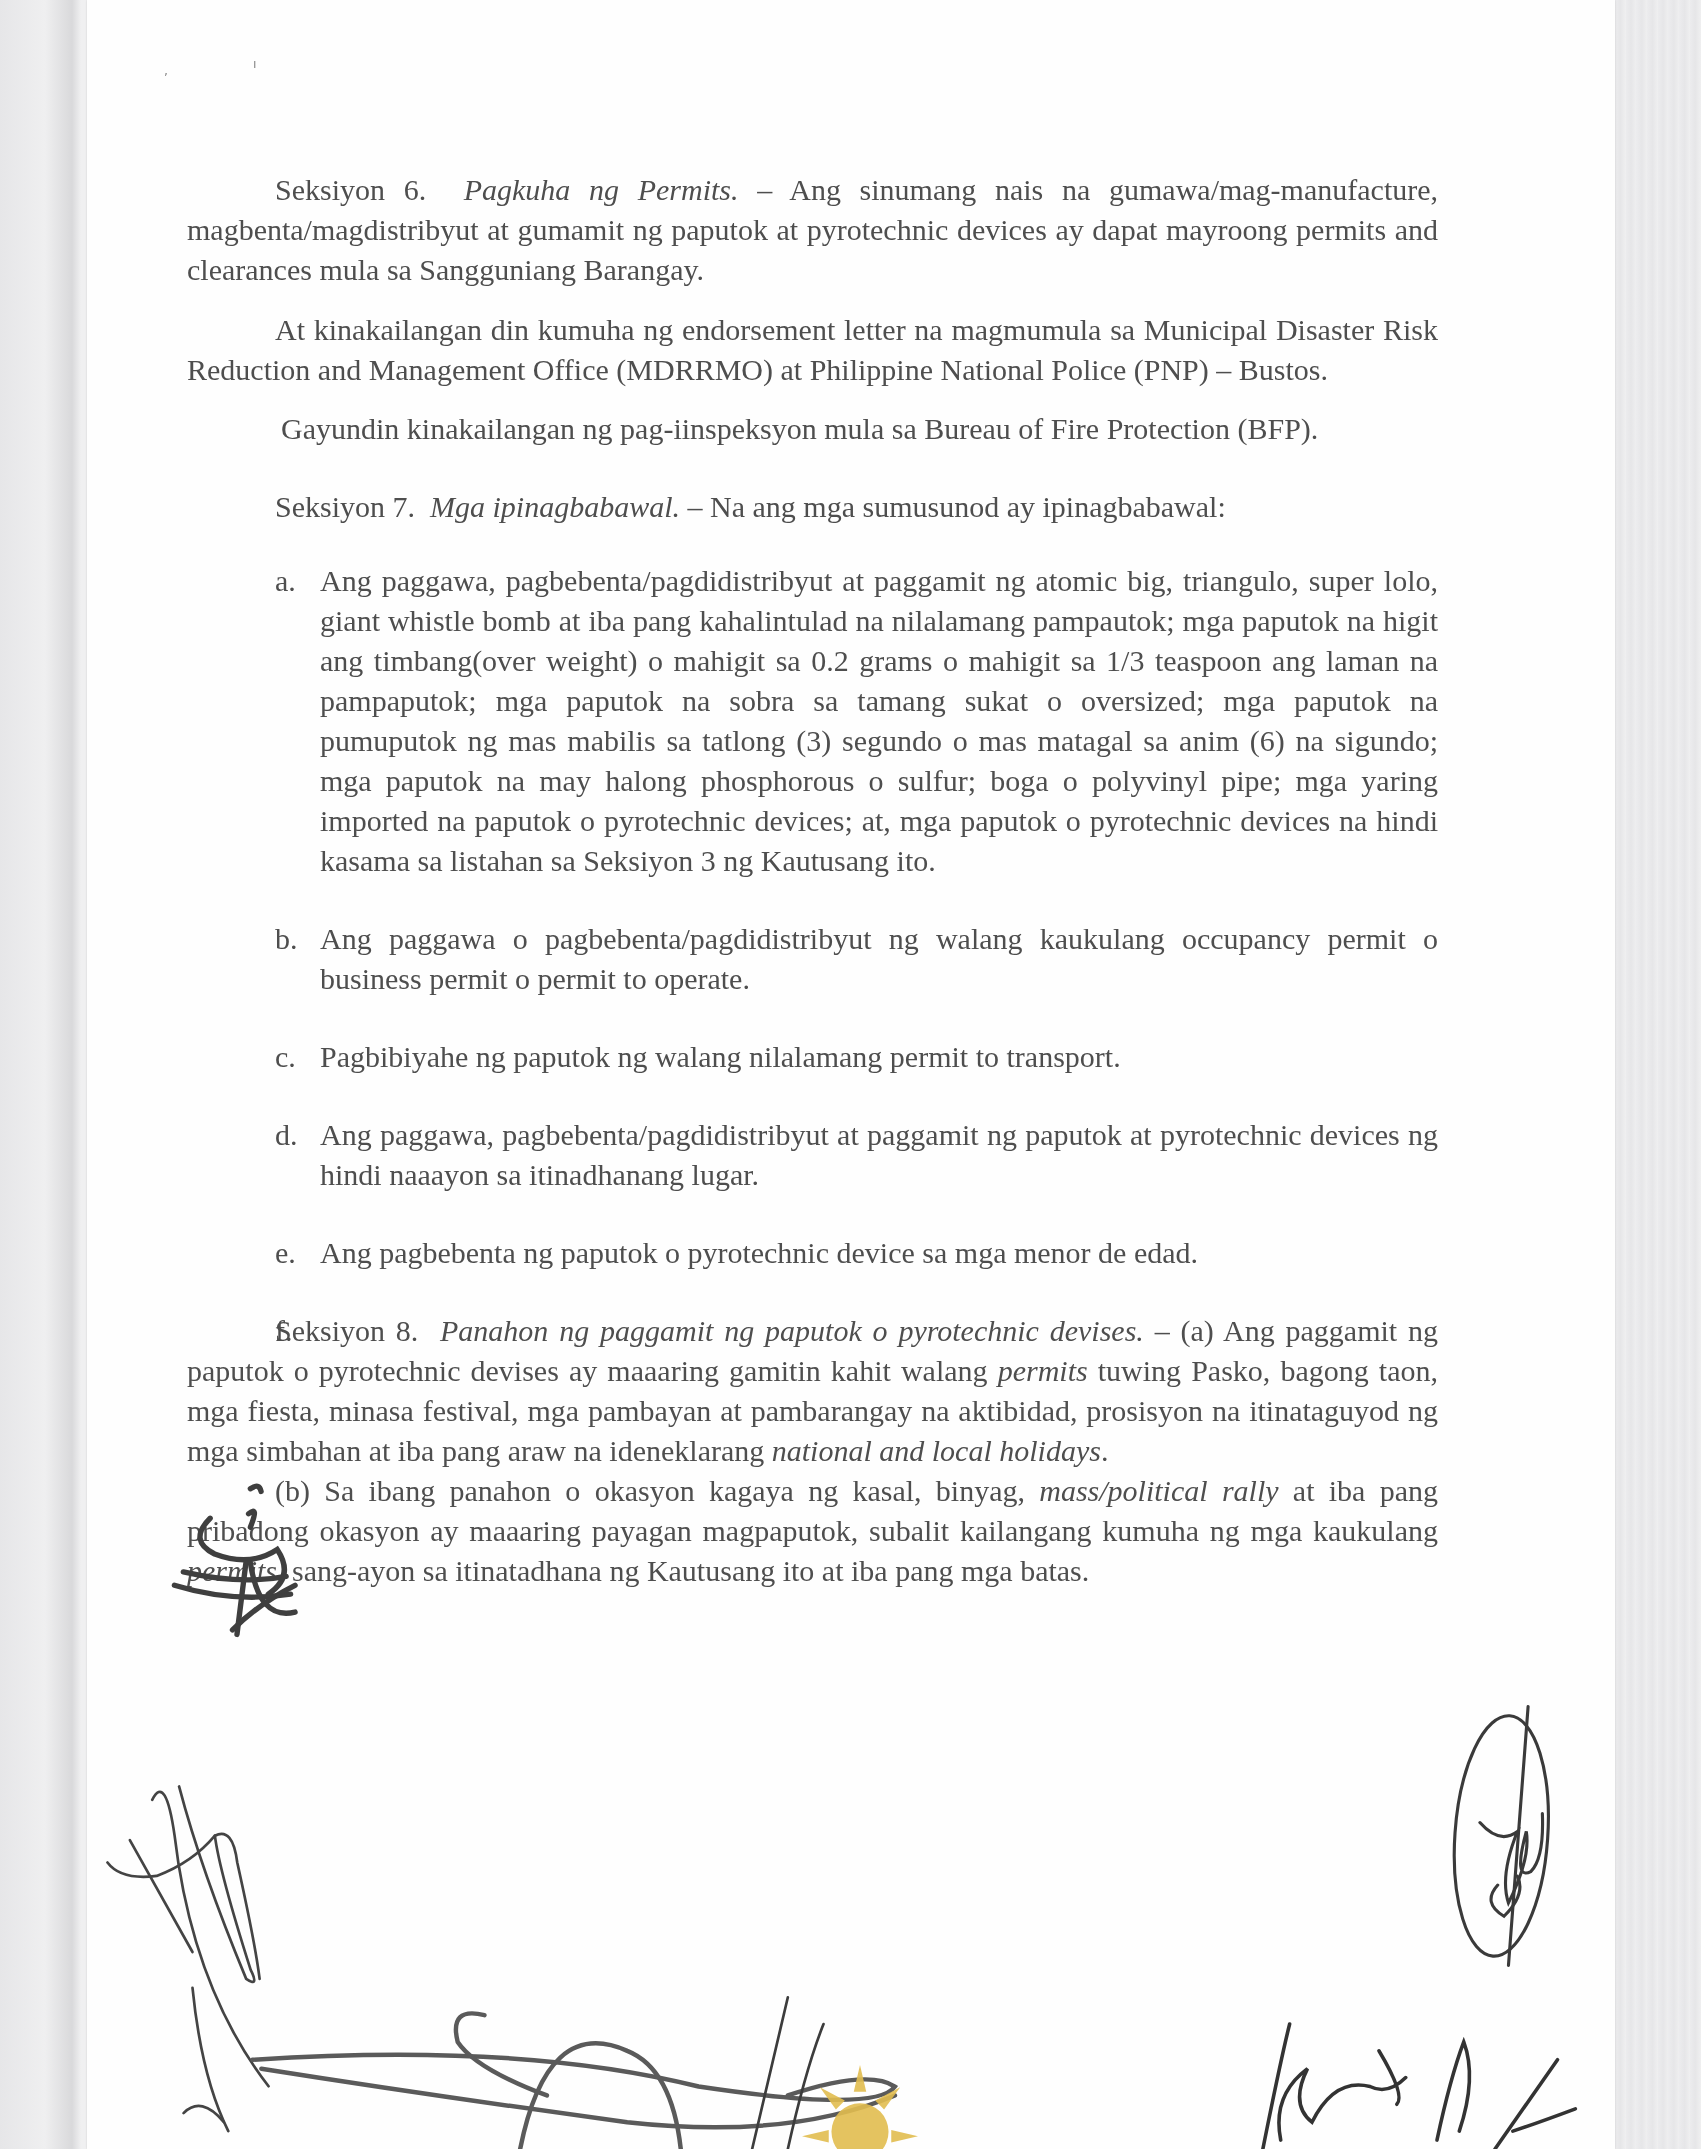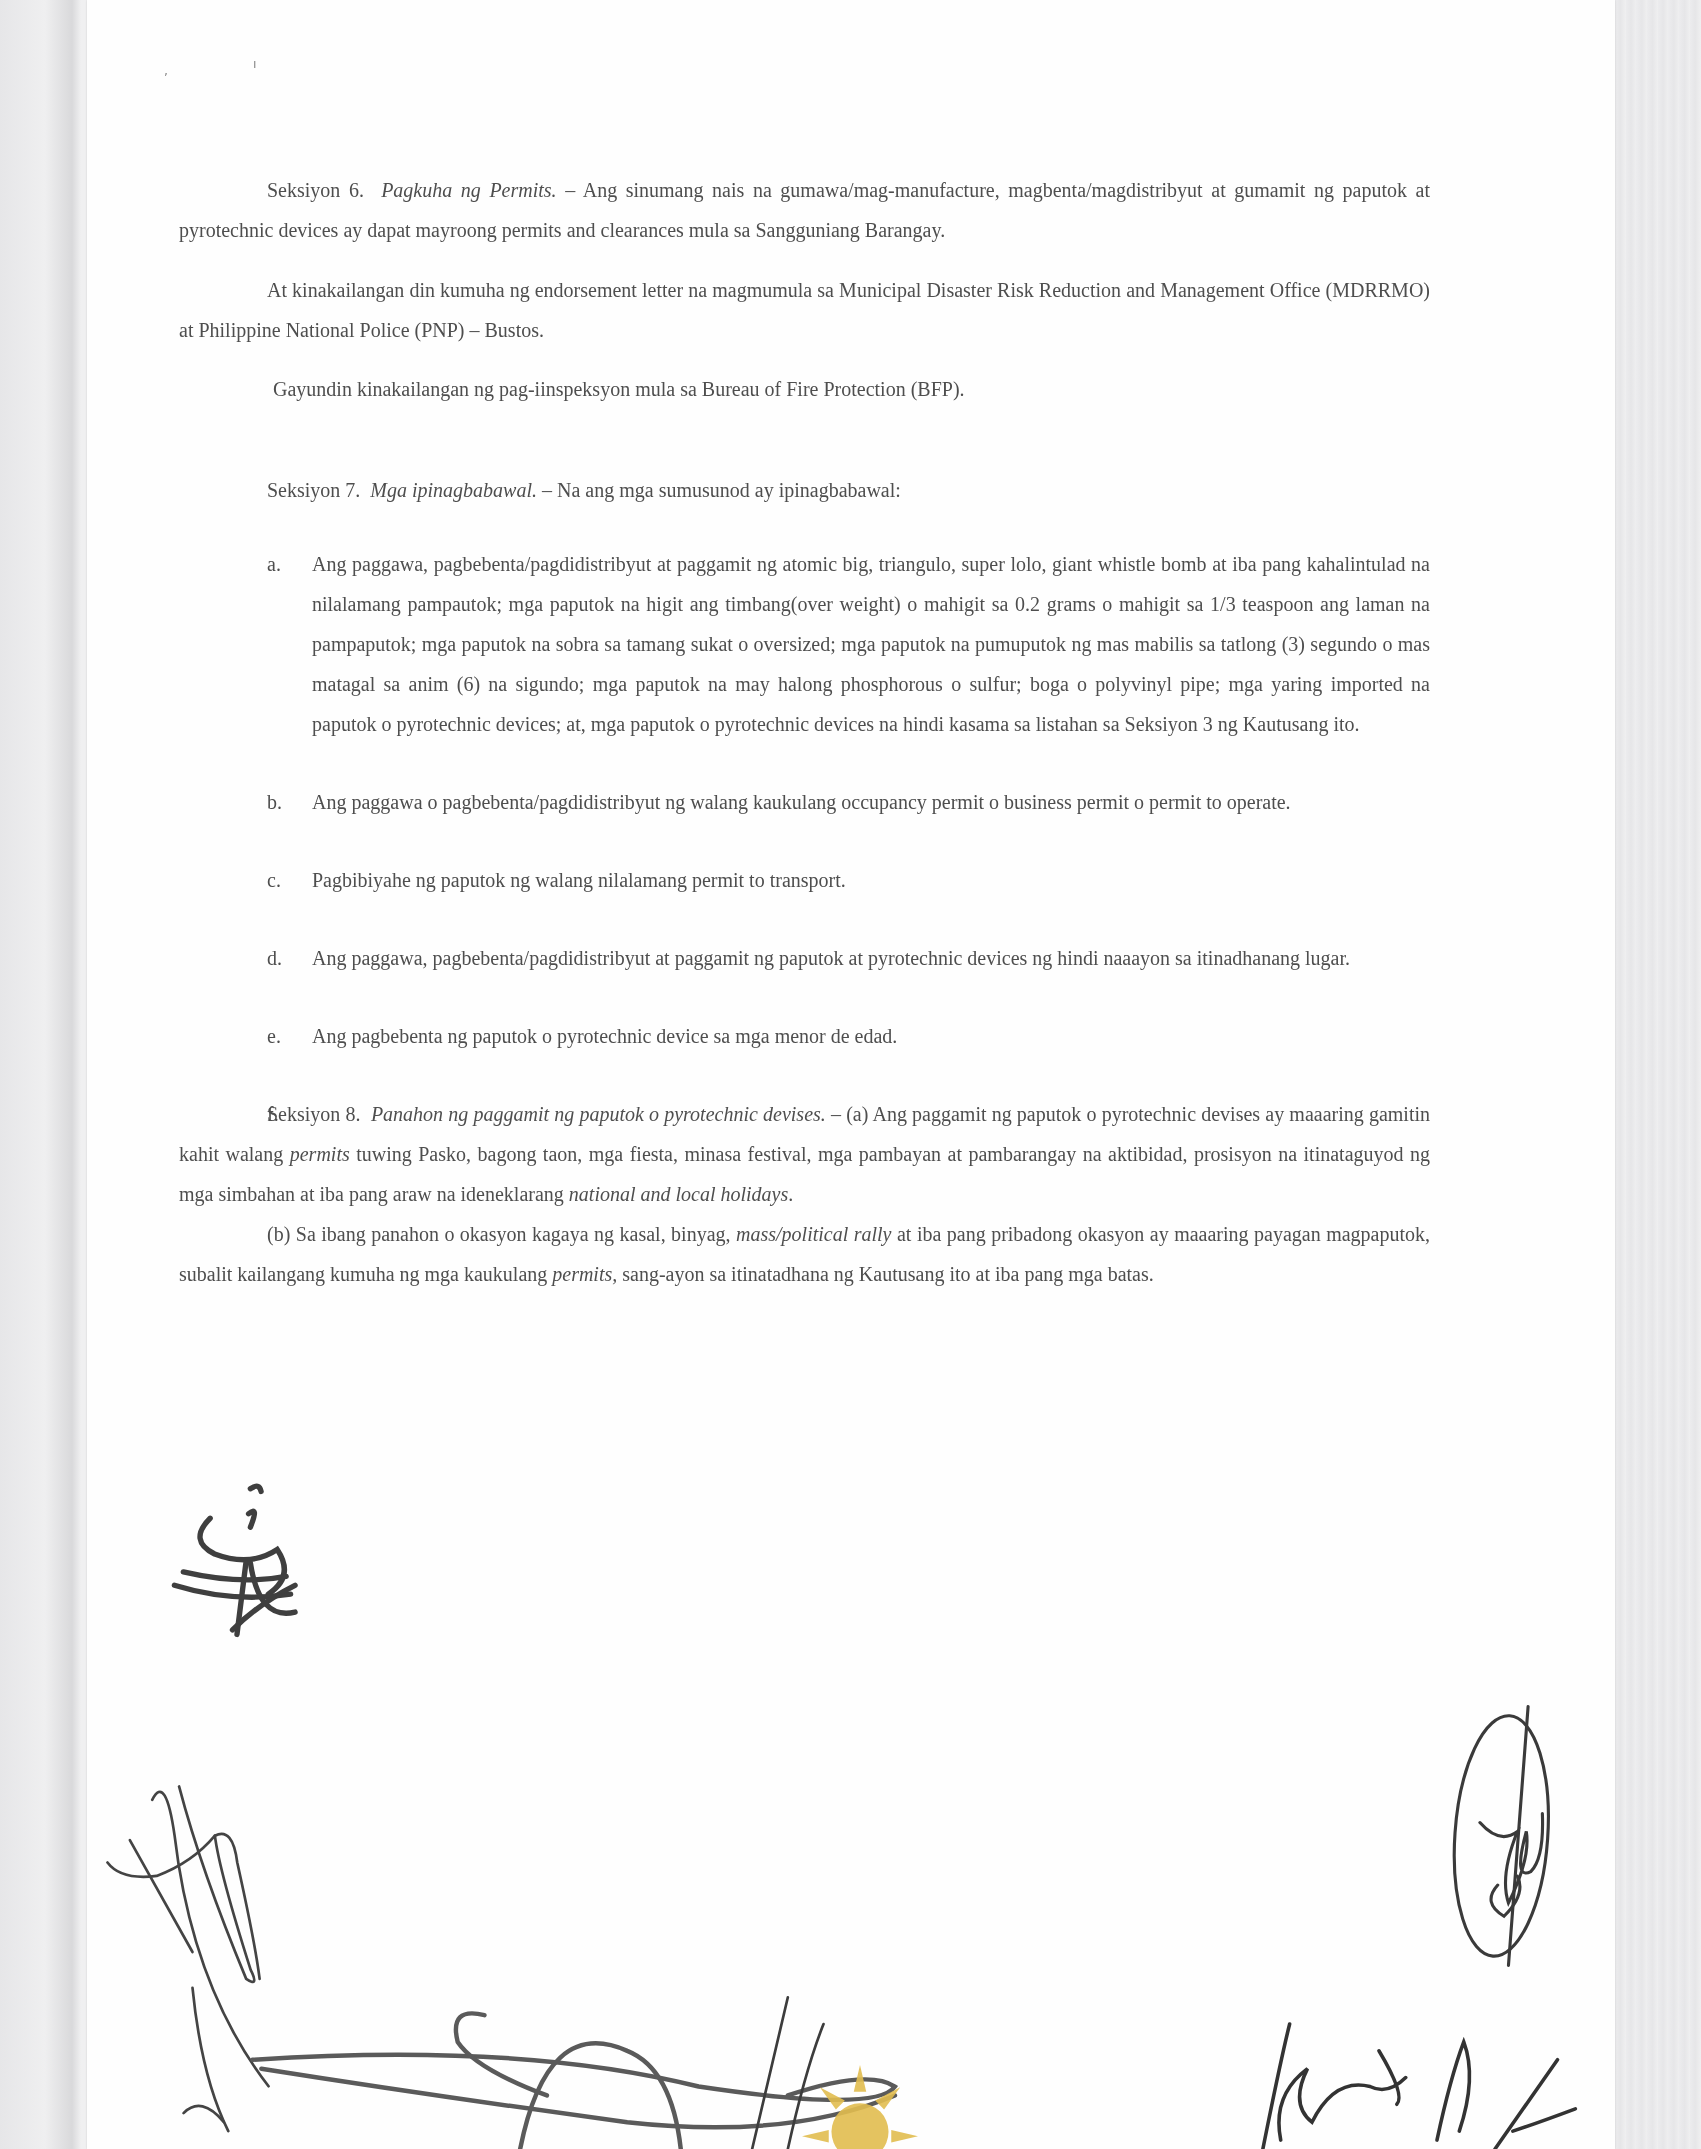--- a/index.html
+++ b/index.html
@@ -10,28 +10,28 @@
   .scanner-right {
     position: absolute; left: 1615px; top: 0; width: 87px; height: 2149px;
     background: repeating-linear-gradient(90deg, #ececee 0px, #e6e6e8 5.4px, #efeff0 10.7px);
   }
   .paper {
     position: absolute; left: 87px; top: 0; width: 1528px; height: 2149px;
     background: #fefefe;
     box-shadow: 0 0 1.8px rgba(0,0,0,0.15);
   }
   .doc {
-    position: absolute; left: 179px; top: 170px; width: 1251px;
+    position: absolute; left: 187px; top: 170px; width: 1251px;
     font-family: "Liberation Serif", "DejaVu Serif", serif;
-    font-size: 20px; line-height: 40px; color: #4e4e4e;
+    font-size: 30px; line-height: 40px; color: #4e4e4e;
   }
   .para { text-align: justify; margin: 0; }
   .indent { text-indent: 88px; }
   .gap-m { margin-top: 19.7px; }
-  .gap-l { margin-top: 61px; }
+  .gap-l { margin-top: 38px; }
   .sec-label { }
   .sec-title { font-style: italic; }
   .sec7 { padding-left: 88px; }
   .list { list-style: none; margin: 34px 0 0 0; padding: 0 0 0 88px; }
   .list li { position: relative; padding-left: 45px; text-align: justify; }
   .list li + li { margin-top: 38px; }
   .list .marker { position: absolute; left: 0; top: 0; }
   .list li.item-a { line-height: 40px; }
   .it { font-style: italic; }
   .scan-mark { position: absolute; color: #888; font-size: 12.5px; font-family: "DejaVu Sans", sans-serif; }

